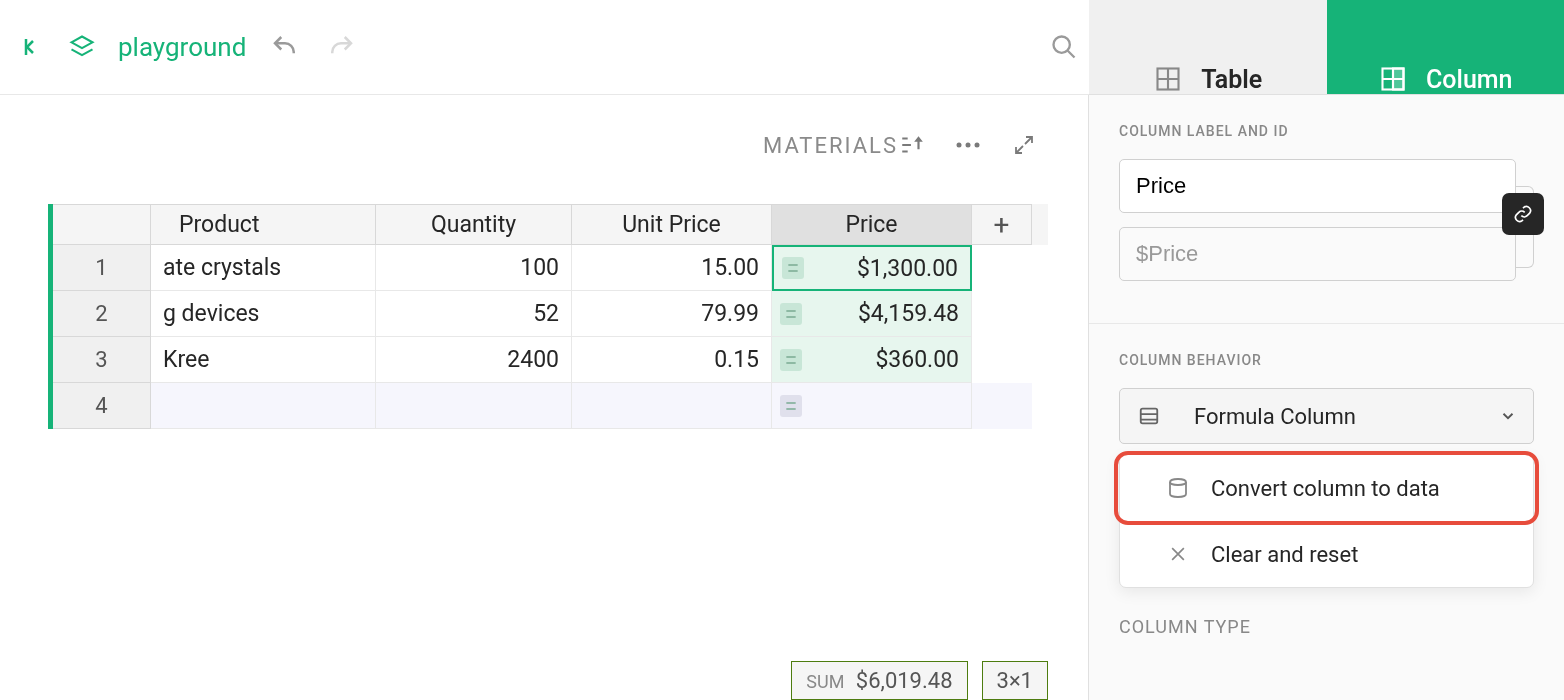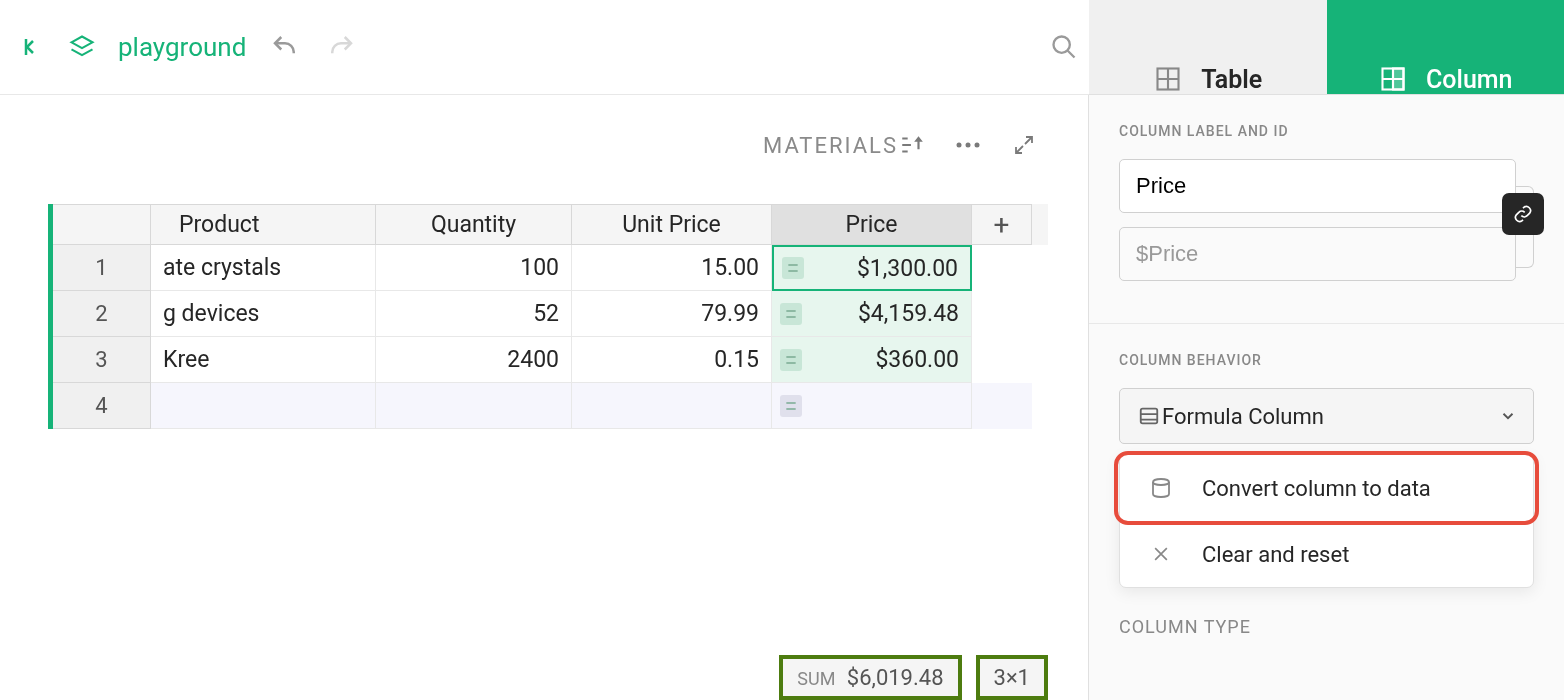--- a/index.html
+++ b/index.html
@@ -50,47 +50,47 @@
 .cell.price { width: 200px; justify-content: flex-end; background: #e7f6ee; position: relative; }
 .cell.plus { width: 60px; border: none; }
 .cell.price .fx-icon { position: absolute; left: 8px; width: 22px; height: 22px; background: #c8e6d7; border-radius: 3px; display: flex; align-items: center; justify-content: center; }
 .cell.price .fx-icon svg { stroke: #7aaa92; }
 .cell.selected { border: 2.5px solid #16b378; }
 .grid-row.empty .cell { background: #f6f6fd; }
 .grid-row.empty .cell.price { background: #f6f6fd; }
 .grid-row.empty .cell.price .fx-icon { background: #e0e0ec; }
 
 .footer { position: absolute; bottom: 0; right: 40px; display: flex; gap: 14px; }
-.footer-box { border: 4px solid #4d7c0f; background: #f5f5f5; padding: 6px 14px; font-size: 22px; color: #555; }
+.footer-box { border: 1px solid #4d7c0f; background: #f5f5f5; padding: 6px 14px; font-size: 22px; color: #555; }
 .footer-box .sum-label { font-size: 18px; color: #888; margin-right: 6px; }
 
 
 .rpanel { width: 476px; border-left: 1px solid #e0e0e0; background: #fafafa; display: flex; flex-direction: column; }
 .rtabs { display: flex; height: 95px; border-bottom: 1px solid #e0e0e0; margin-top: -95px; position: relative; z-index: 2; }
 .rtab { flex: 1; display: flex; align-items: flex-end; justify-content: center; gap: 18px; cursor: pointer; font-size: 25px; }
 .rtab.table-tab { background: #f0f0f0; color: #262626; font-weight: 600; }
 .rtab.col-tab { background: #16b378; color: #fff; font-weight: 500; }
 .rtab-icon { width: 30px; height: 30px; display: flex; align-items: center; justify-content: center; }
 
 .panel-section { padding: 28px 30px 0 30px; }
 .section-label { font-size: 14px; color: #888; letter-spacing: 1px; margin-bottom: 20px; font-weight: 500; }
 .field-row { display: flex; align-items: center; gap: 0; margin-bottom: 14px; position: relative; }
 .text-field { flex: 1; border: 1px solid #d0d0d0; border-radius: 5px; background: #fff; padding: 14px 16px; font-size: 22px; height: 54px; }
 .text-field.dim { color: #999; background: #fafafa; }
 .link-badge { width: 42px; height: 42px; border-radius: 7px; background: #262626; display: flex; align-items: center; justify-content: center; position: absolute; right: -10px; top: 34px; z-index: 3; }
 .bracket { width: 18px; border-top: 1px solid #d0d0d0; border-right: 1px solid #d0d0d0; border-bottom: 1px solid #d0d0d0; border-top-right-radius: 6px; border-bottom-right-radius: 6px; align-self: stretch; margin: 27px 0 27px 0; }
 
 .divider { height: 1px; background: #e8e8e8; margin: 28px 0 0 0; }
 
-.select-field { display: flex; align-items: center; gap: 0; border: 1px solid #d0d0d0; border-radius: 5px; background: #f5f5f5; padding: 0 16px; height: 56px; font-size: 22px; cursor: pointer; }
+.select-field { display: flex; align-items: center; gap: 32px; border: 1px solid #d0d0d0; border-radius: 5px; background: #f5f5f5; padding: 0 16px; height: 56px; font-size: 22px; cursor: pointer; }
 .select-field .sf-icon { width: 26px; height: 26px; display: flex; align-items: center; justify-content: center; }
 .select-field .chev { margin-left: auto; }
 
 .menu-box { margin-top: 10px; background: #fff; border: 1px solid #e0e0e0; border-radius: 7px; box-shadow: 0 4px 16px rgba(0,0,0,0.08); overflow: visible; }
-.menu-item { display: flex; align-items: center; gap: 28px; padding: 20px 28px; font-size: 22px; cursor: pointer; }
+.menu-item { display: flex; align-items: center; gap: 20px; padding: 20px 45px; font-size: 22px; cursor: pointer; }
 .menu-item .mi-icon { width: 26px; height: 26px; display: flex; align-items: center; justify-content: center; color: #888; }
 .menu-item.highlighted { position: relative; }
 .highlight-ring { position: absolute; inset: -4px -6px; border: 4px solid #e74c3c; border-radius: 14px; pointer-events: none; }
 
 .section-bottom-label { font-size: 18px; color: #888; letter-spacing: 1px; margin-top: 28px; padding: 0 30px; }
 
 svg { display: block; }
 </style>
 </head>
 <body>

